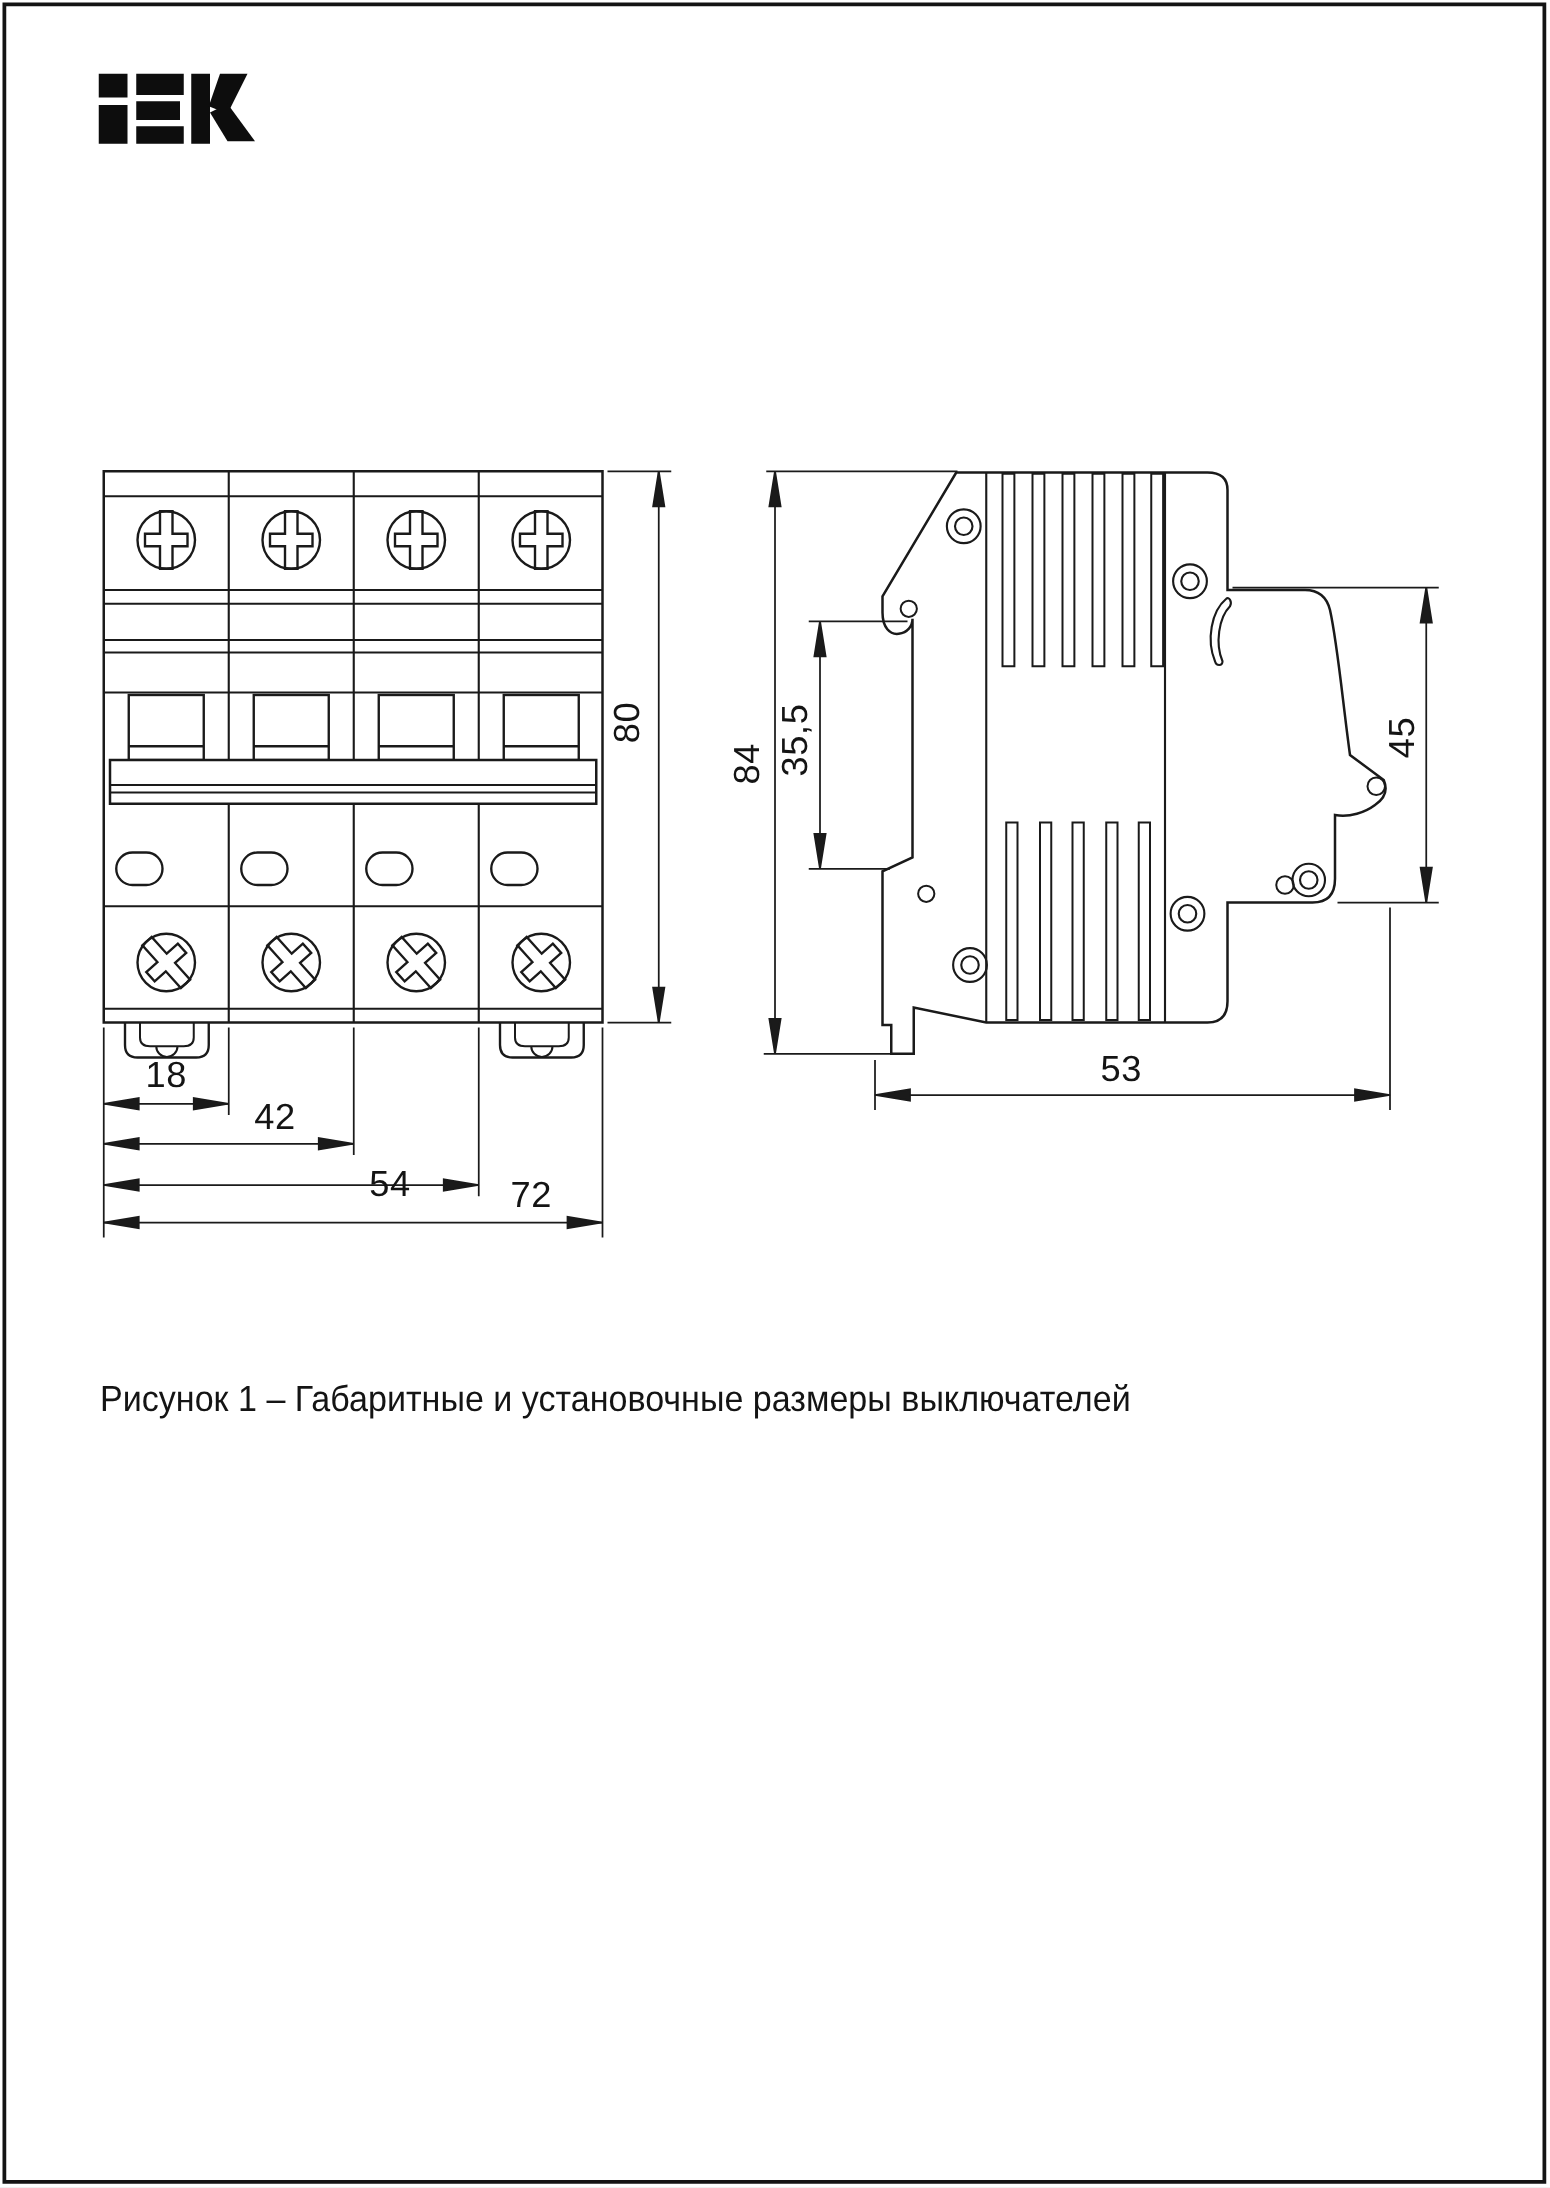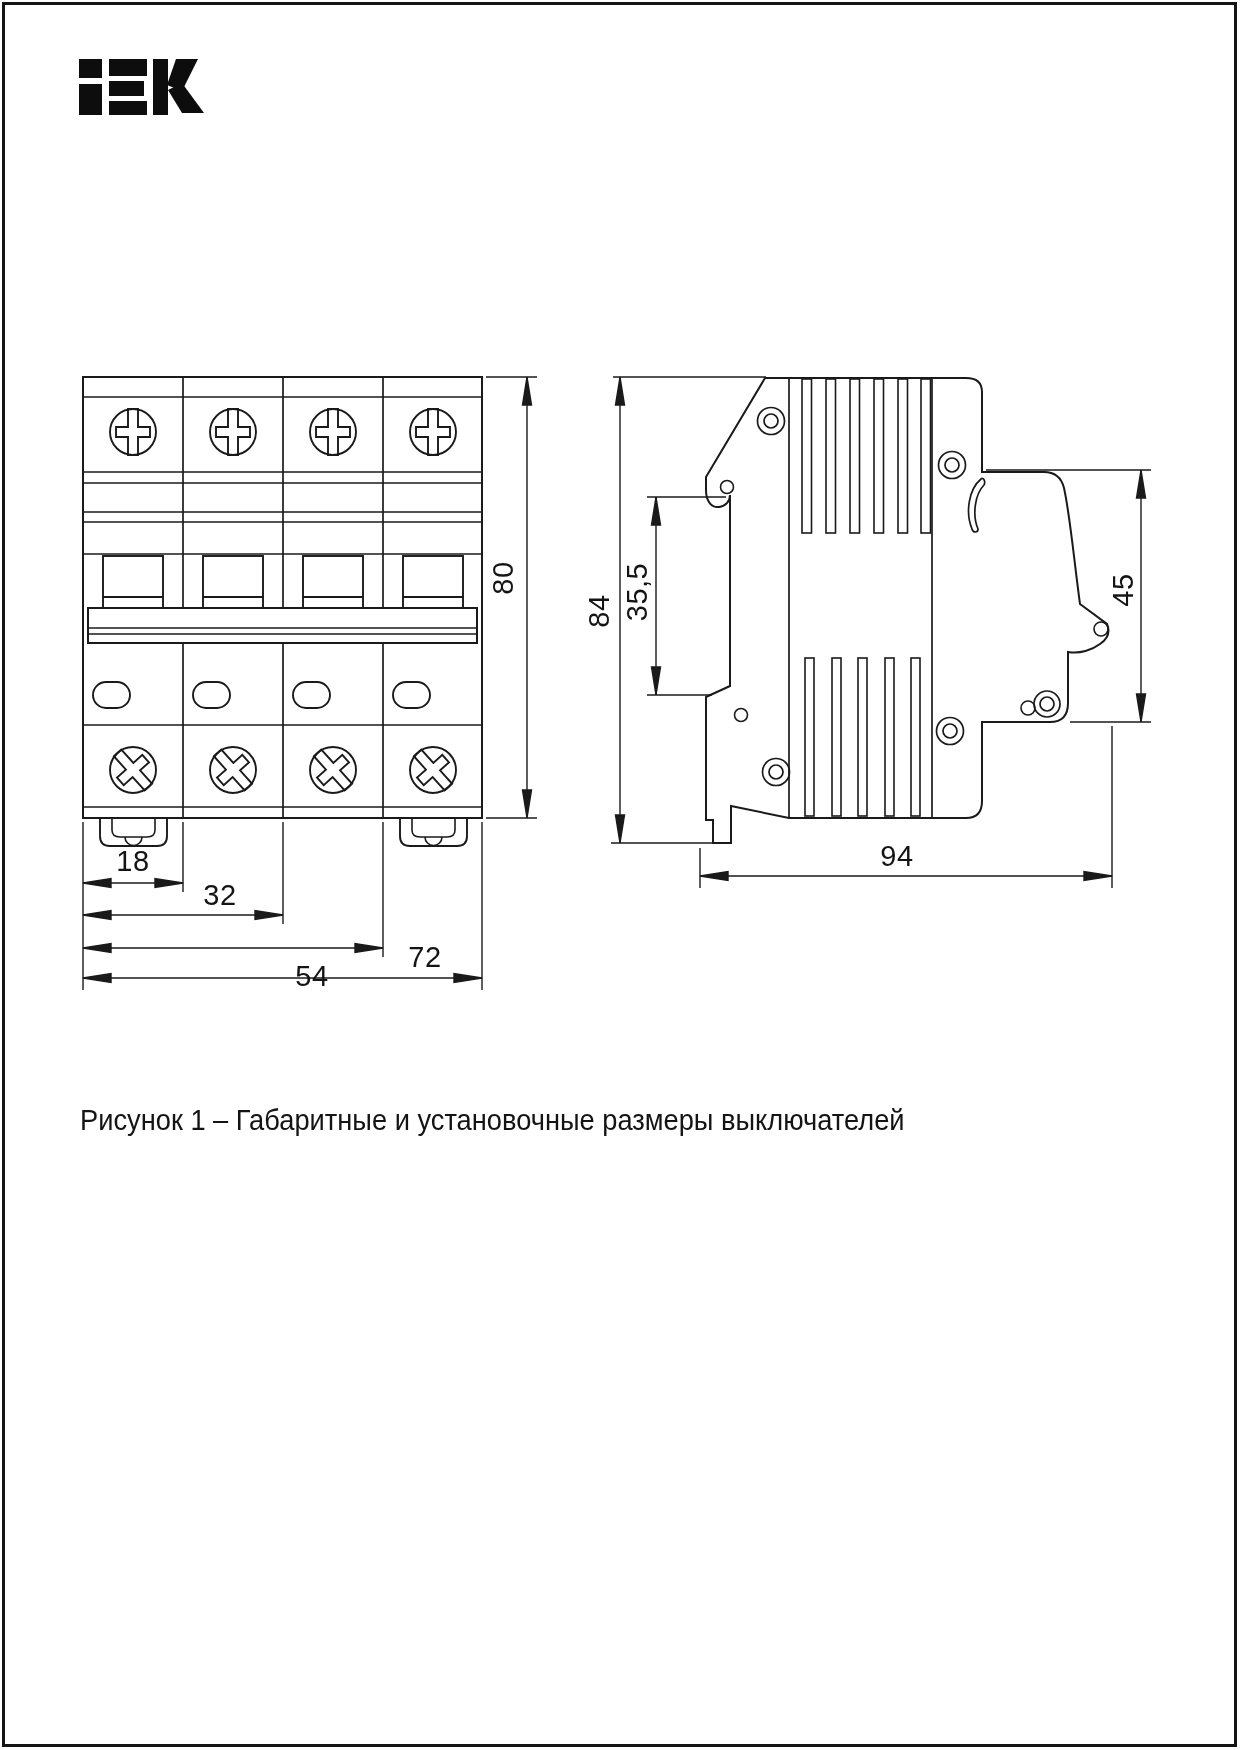--- a/index.html
+++ b/index.html
@@ -271,22 +271,22 @@
         <line x1="1112" y1="726" x2="1112" y2="888"></line>
         <line x1="700" y1="876" x2="1112" y2="876"></line>
         <polygon points="700,876 728,871.5 728,880.5" fill="#1a1a1a"></polygon>
         <polygon points="1112,876 1084,871.5 1084,880.5" fill="#1a1a1a"></polygon>
       </g>
     </g>
   </svg>
 
   <div class="dim-label vert" style="left:503px;top:578px;">80</div>
   <div class="dim-label" style="left:133px;top:861px;text-align:center;">18</div>
-  <div class="dim-label" style="left:220px;top:895px;">32</div>
-  <div class="dim-label" style="left:312px;top:976px;">54</div>
+  <div class="dim-label" style="left:220px;top:895px;">42</div>
+  <div class="dim-label" style="left:312px;top:948px;">54</div>
   <div class="dim-label" style="left:425px;top:957px;text-align:right;">72</div>
   <div class="dim-label vert" style="left:599px;top:611px;">84</div>
   <div class="dim-label vert" style="left:637px;top:592px;">35,5</div>
   <div class="dim-label vert" style="left:1123px;top:590px;">45</div>
-  <div class="dim-label" style="left:897px;top:856px;">94</div>
+  <div class="dim-label" style="left:897px;top:856px;">53</div>
 
   <div class="caption">Рисунок 1 – Габаритные и установочные размеры выключателей</div>
 </div>
 
 </body></html>

